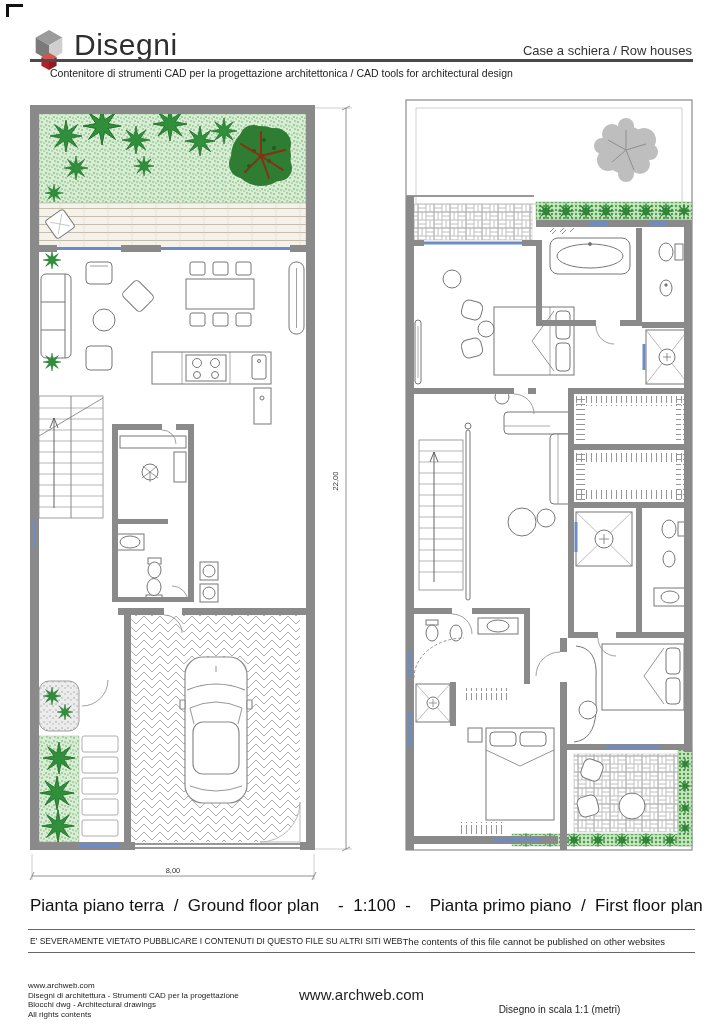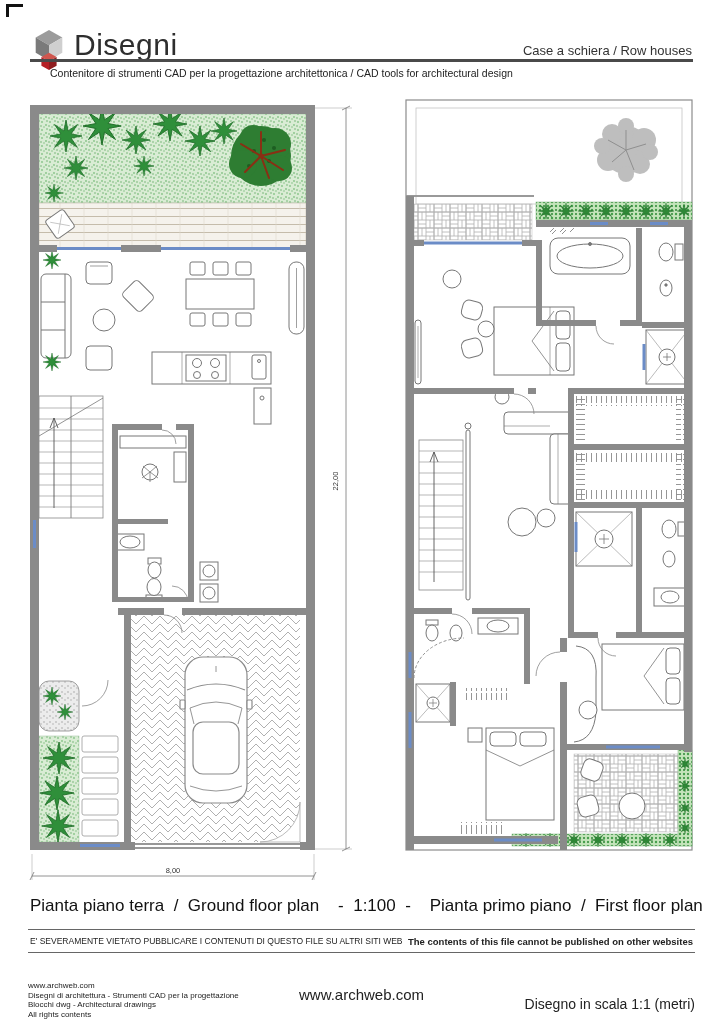--- a/index.html
+++ b/index.html
@@ -11,28 +11,28 @@
   .logo{position:absolute;left:30px;top:26px;}
   .brand{position:absolute;left:74px;top:28px;font-size:30px;letter-spacing:.5px;color:#2e2e2e;}
   .category{position:absolute;right:31px;top:43px;font-size:13px;color:#333;}
   .rule{position:absolute;left:30px;top:59px;width:663px;height:3px;background:#4a4a4a;}
   .tagline{position:absolute;left:30px;top:67px;font-size:10.5px;color:#222;margin-left:20px;}
   
   .caption{position:absolute;left:30px;top:896px;width:663px;font-size:17px;color:#111;
     white-space:pre;text-align:right;}
   .notice-bar{position:absolute;left:28px;top:929px;width:667px;height:22px;
     border-top:1px solid #666;border-bottom:1px solid #666;
-    display:flex;justify-content:space-between;align-items:center;}
+    display:flex;align-items:center;}
   .notice-it{font-size:8.5px;color:#222;padding-left:2px;}
-  .notice-en{font-size:9.5px;color:#222;padding-right:2px;font-weight:bold;}
+  .notice-en{font-size:9.5px;color:#222;padding-right:2px;}
   .footer{position:absolute;left:28px;top:981px;width:667px;display:grid;
     grid-template-columns:1fr auto 1fr;align-items:start;}
   .f-left{font-size:8px;line-height:9.5px;color:#222;}
   .f-center{font-size:15px;color:#222;margin-top:5px;text-align:center;}
-  .f-right{font-size:14px;color:#222;margin-top:15px;text-align:right;}
+  .f-right{font-size:10px;color:#222;margin-top:23px;text-align:center;}
   
   .plan{position:absolute;}
   .plan-ground{left:24px;top:96px;}
   .plan-first{left:394px;top:92px;}
   svg text{font-family:"Liberation Sans",sans-serif;}
 </style>
 </head>
 <body>
 
 <svg width="0" height="0" style="position:absolute" aria-hidden="true">

